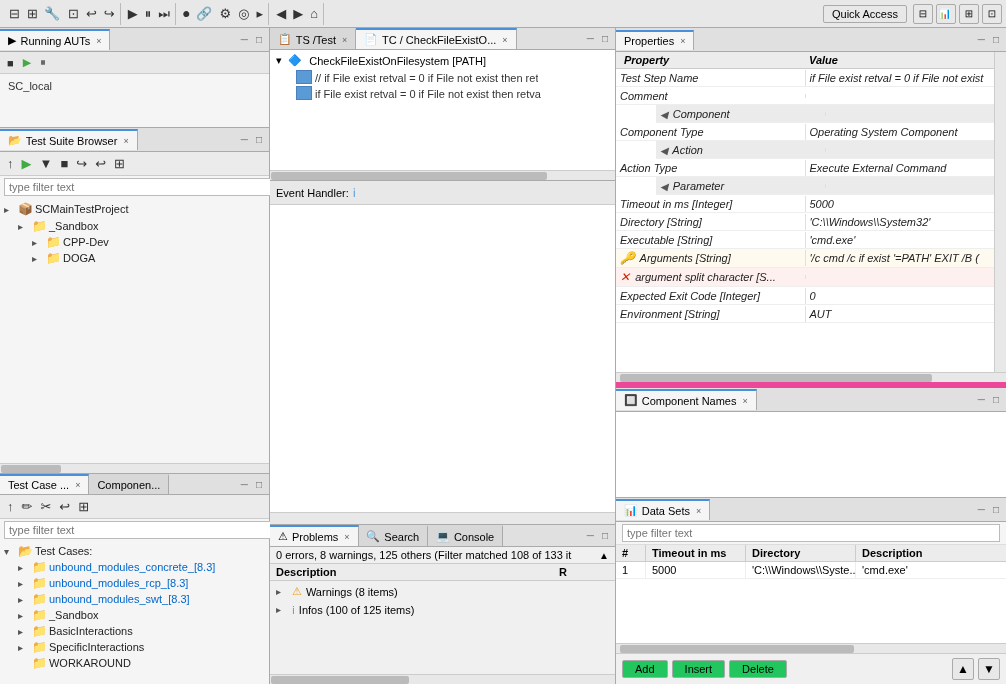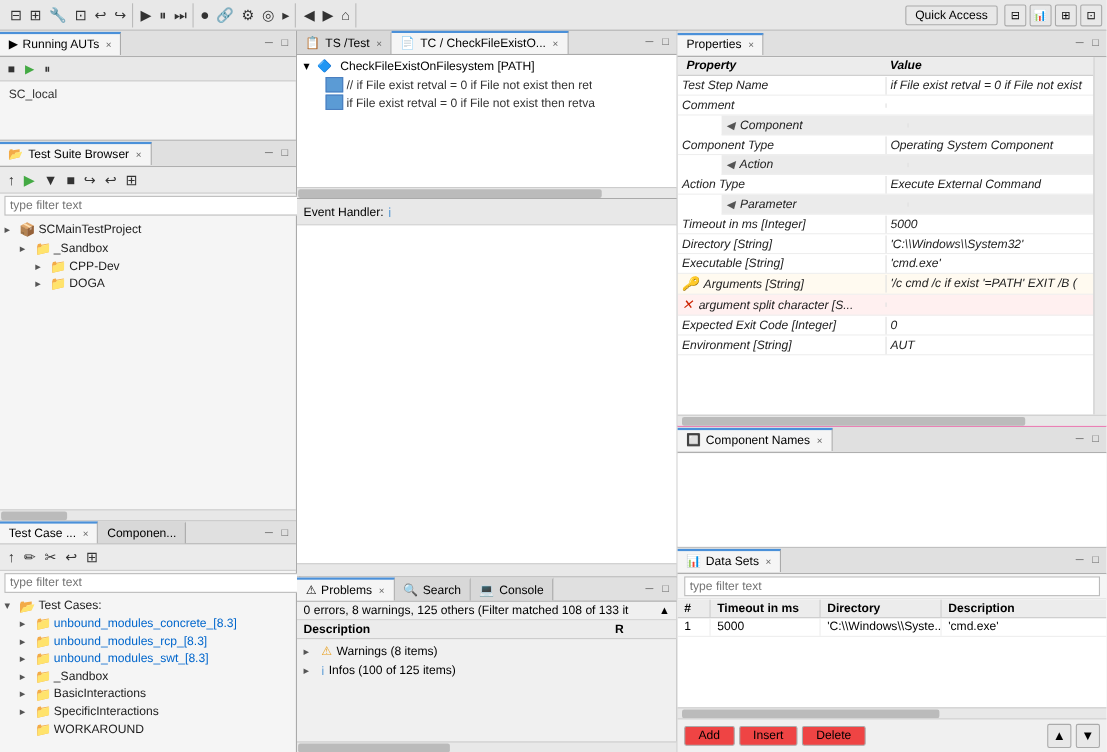--- a/index.html
+++ b/index.html
@@ -73,21 +73,21 @@
     .problems-content { flex: 1; overflow: auto; }
     .problems-columns { display: flex; align-items: center; background: #ececec; border-bottom: 1px solid #ccc; padding: 2px 6px; font-size: 11px; font-weight: bold; }
     .problems-col1 { flex: 1; }
     .problems-col2 { width: 50px; }
     .problems-rows { padding: 2px; }
     .problems-row { display: flex; align-items: center; gap: 4px; padding: 2px 4px; font-size: 11px; cursor: pointer; }
     .expand-btn { width: 12px; font-size: 10px; color: #555; }
 
     
     .right-panel { width: 390px; display: flex; flex-direction: column; background: #f5f5f5; }
-    .properties-panel { flex: 1; display: flex; flex-direction: column; border-bottom: 1px solid #ec4899; min-height: 0; }
+    .properties-panel { flex: 1; display: flex; flex-direction: column; border-bottom: 6px solid #ec4899; min-height: 0; }
     .props-tab-bar { display: flex; align-items: center; background: #e0e0e0; border-bottom: 1px solid #aaa; min-height: 24px; }
     .props-table { flex: 1; overflow: auto; background: white; }
     .props-header { display: flex; background: #ececec; border-bottom: 1px solid #ccc; font-size: 11px; font-weight: bold; padding: 2px 4px; position: sticky; top: 0; }
     .props-col1 { flex: 1; padding: 0 4px; }
     .props-col2 { flex: 1; padding: 0 4px; }
     .props-row { display: flex; align-items: center; border-bottom: 1px solid #eee; font-size: 11px; min-height: 18px; }
     .props-row.section { background: #ebebeb; font-weight: normal; margin-left: 40px; }
     .prop-name { flex: 1; padding: 2px 4px; color: #222; white-space: nowrap; overflow: hidden; }
     .prop-value { flex: 1; padding: 2px 4px; color: #222; white-space: nowrap; overflow: hidden; border-left: 1px solid #e0e0e0; }
     .props-scrollbar-h { height: 10px; background: #e8e8e8; border-top: 1px solid #ccc; display: flex; align-items: center; }
@@ -103,21 +103,21 @@
     .datasets-table { flex: 1; overflow: hidden; background: white; display: flex; flex-direction: column; }
     .datasets-header { display: flex; background: #ececec; border-bottom: 1px solid #ccc; font-size: 11px; font-weight: bold; }
     .datasets-col { padding: 2px 6px; border-right: 1px solid #ccc; }
     .datasets-col:last-child { border-right: none; flex: 1; }
     .datasets-row { display: flex; border-bottom: 1px solid #eee; font-size: 11px; }
     .datasets-cell { padding: 2px 6px; border-right: 1px solid #eee; white-space: nowrap; overflow: hidden; }
     .datasets-cell:last-child { border-right: none; flex: 1; }
     .datasets-scrollbar-h { height: 10px; background: #e8e8e8; border-top: 1px solid #ccc; display: flex; align-items: center; }
     .datasets-scrollbar-thumb { height: 8px; width: 60%; background: #bbb; border-radius: 2px; margin: 1px 4px; }
     .datasets-buttons { display: flex; align-items: center; gap: 4px; padding: 4px 6px; background: #f0f0f0; border-top: 1px solid #ccc; justify-content: space-between; }
-    .ds-btn { padding: 2px 12px; background: #ef4444; border: 1px solid #aaa; cursor: pointer; font-size: 11px; border-radius: 2px; }
+    .ds-btn { padding: 2px 12px; background: #22c55e; border: 1px solid #aaa; cursor: pointer; font-size: 11px; border-radius: 2px; }
     .ds-arrow-btn { width: 22px; height: 22px; background: #e8e8e8; border: 1px solid #aaa; cursor: pointer; font-size: 12px; display: flex; align-items: center; justify-content: center; border-radius: 2px; }
     .ds-btn-group-left { display: flex; gap: 4px; }
     .ds-btn-group-right { display: flex; gap: 4px; }
 
     
     .icon-folder { color: #d4a017; }
     .icon-proj { color: #888; }
     .section-collapse { cursor: pointer; font-size: 10px; color: #555; margin-right: 2px; }
     .arg-icon { color: #cc8800; font-size: 12px; margin-right: 2px; }
     .err-icon { color: #cc2200; font-size: 12px; margin-right: 2px; }

